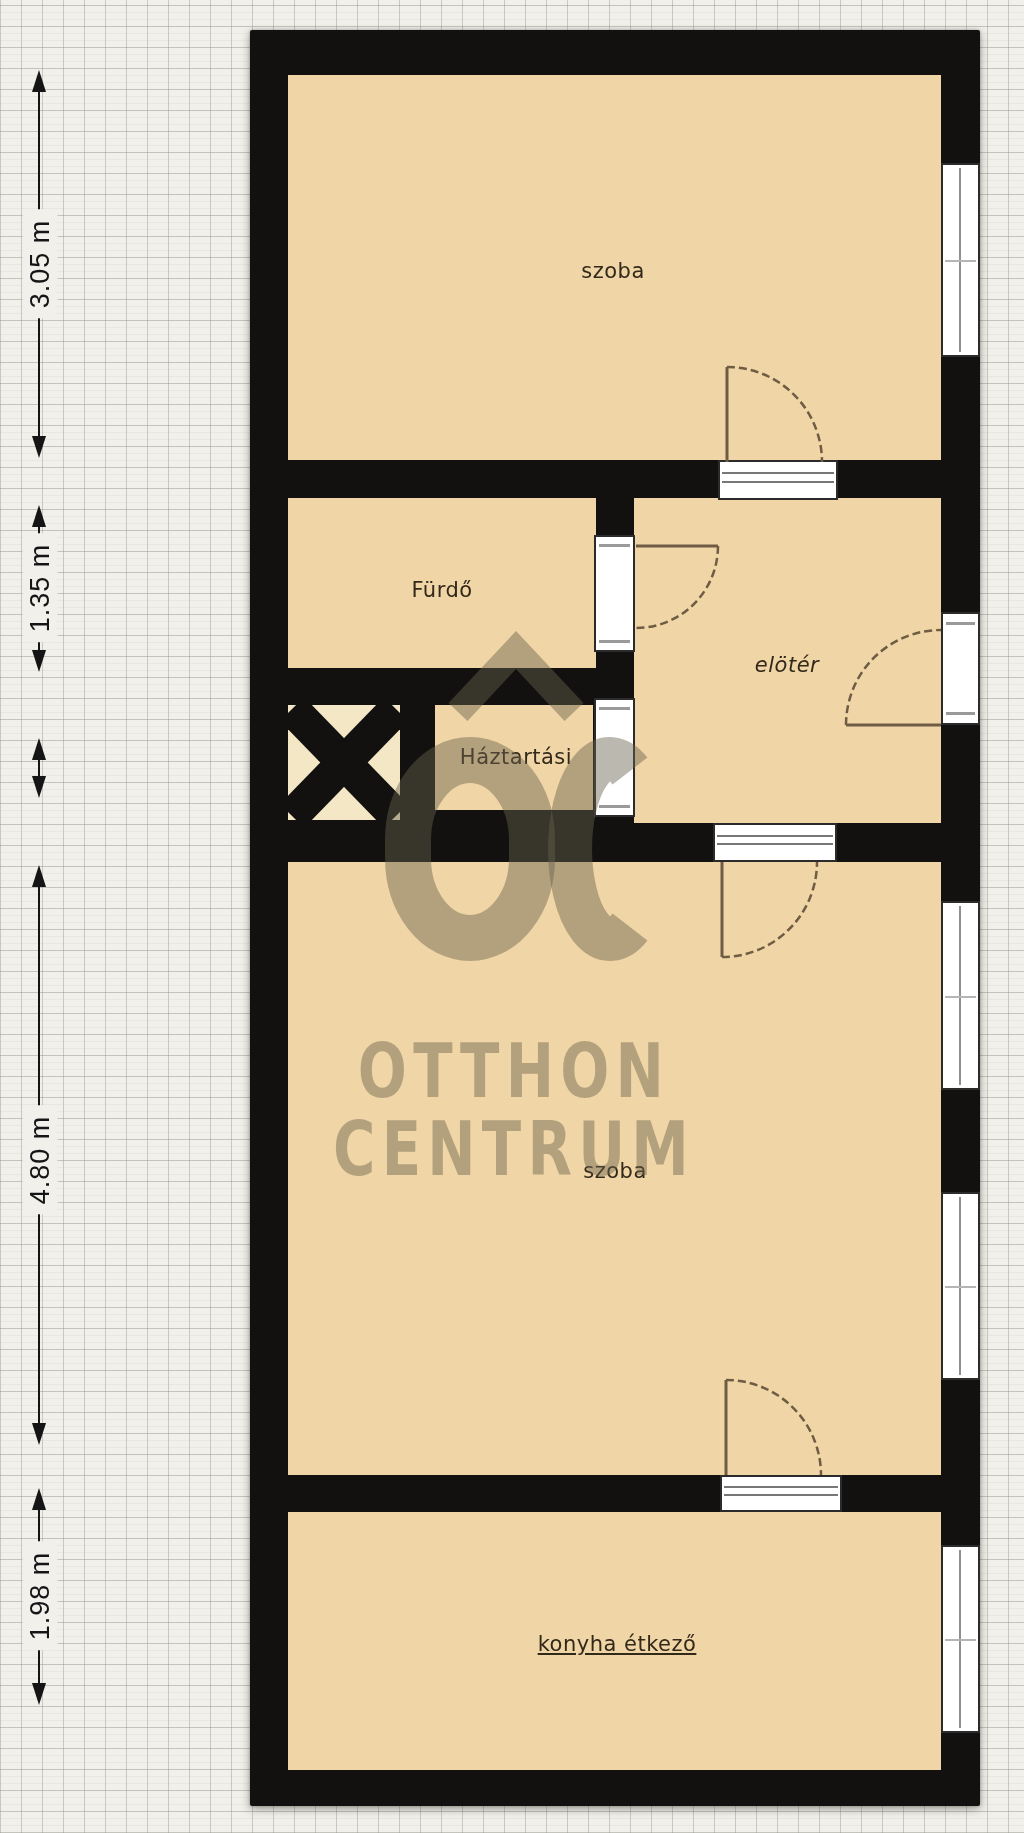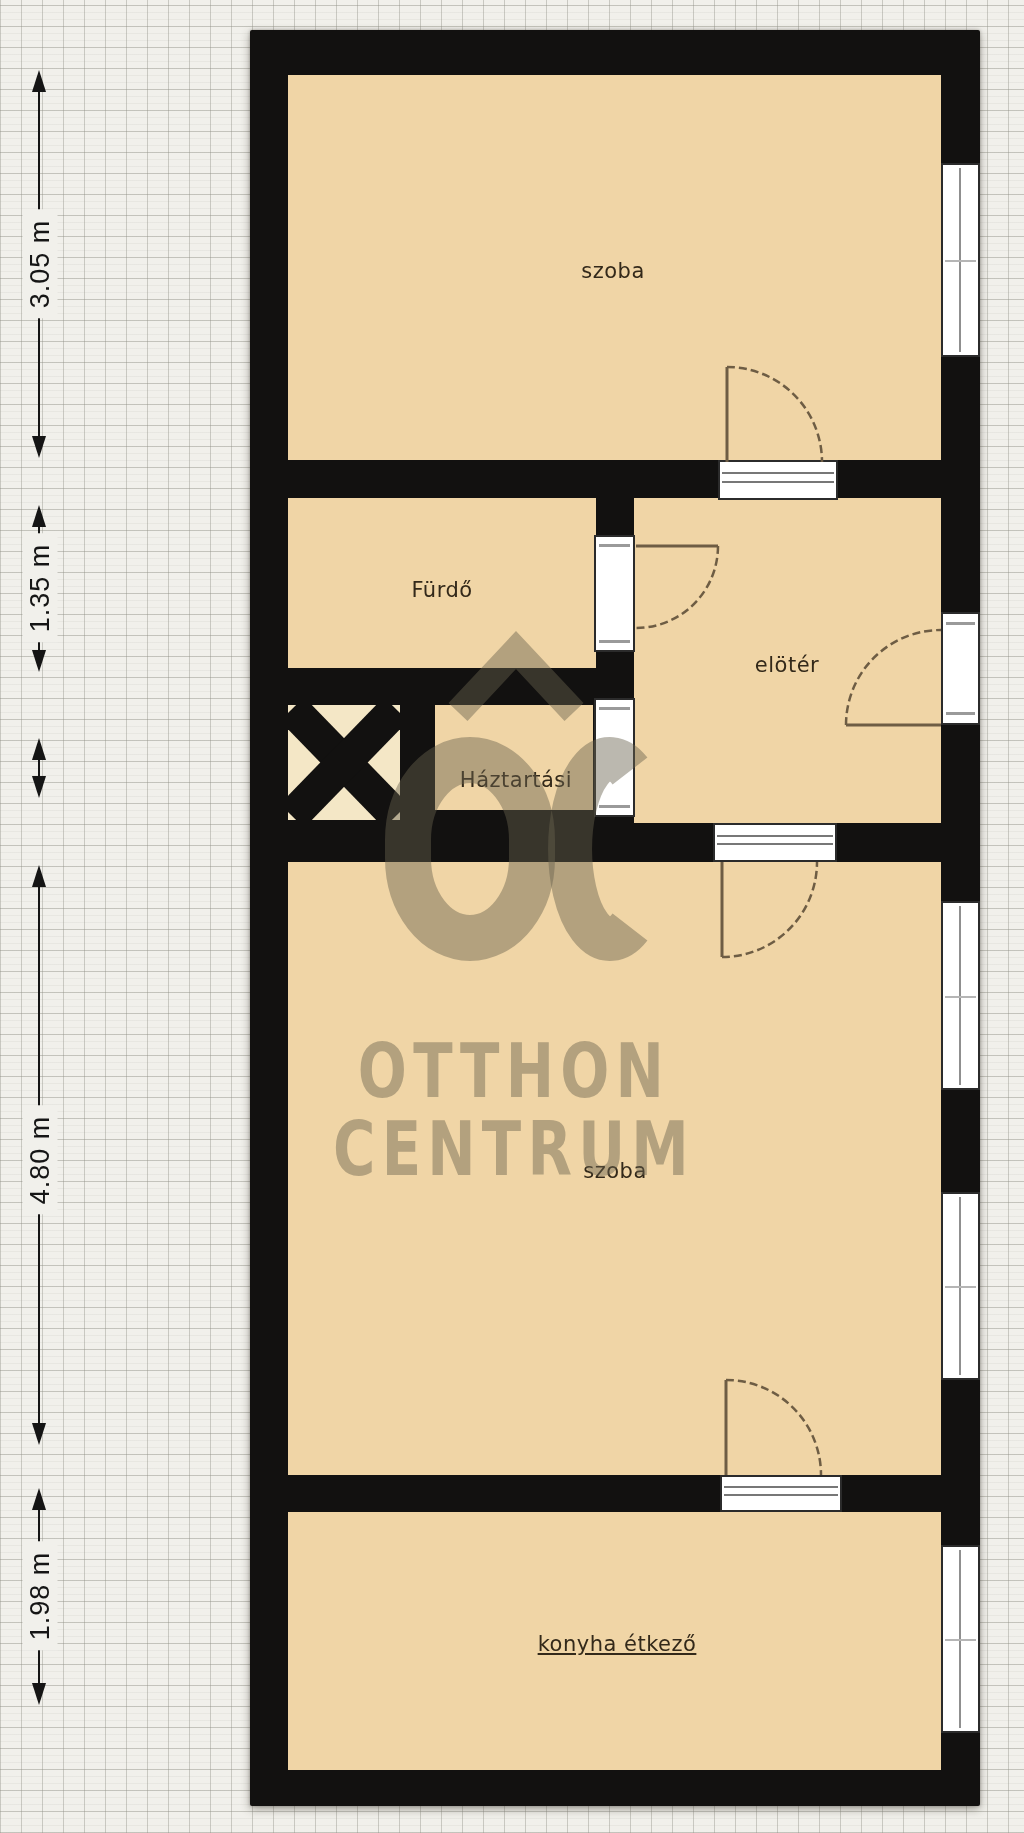--- a/index.html
+++ b/index.html
@@ -68,22 +68,22 @@
   .doors-svg path{stroke:var(--c-door);fill:none;}
   .doors-svg .leaf{stroke-width:3;}
   .doors-svg .swing{stroke-width:2.5;stroke-dasharray:8 4;}
   .room-label{
     position:absolute;transform:translate(-50%,-50%);
     font-family:"DejaVu Sans", sans-serif;font-size:21px;color:var(--c-label);
     white-space:nowrap;letter-spacing:0.5px;
   }
   .lbl-szoba-top{left:613px;top:271px;}
   .lbl-furdo{left:442px;top:590px;}
-  .lbl-eloter{left:787px;top:665px;}
-  .lbl-haztartasi{left:516px;top:757px;margin-top:23px;}
+  .lbl-eloter{left:787px;top:665px;font-style:italic;}
+  .lbl-haztartasi{left:516px;top:757px;}
   .lbl-szoba-mid{left:615px;top:1171px;}
   .lbl-konyha{left:617px;top:1644px;text-decoration:underline;}
   
   .wm-svg *{stroke:var(--c-watermark);fill:none;}
   .wm-text{
     position:absolute;left:514px;transform:translate(-50%,-50%) scaleX(0.78);
     font-family:"DejaVu Sans", sans-serif;font-weight:bold;font-size:74px;
     letter-spacing:8px;color:var(--c-watermark);white-space:nowrap;
   }
   .wm-line1{top:1071px;} .wm-line2{top:1149px;}

